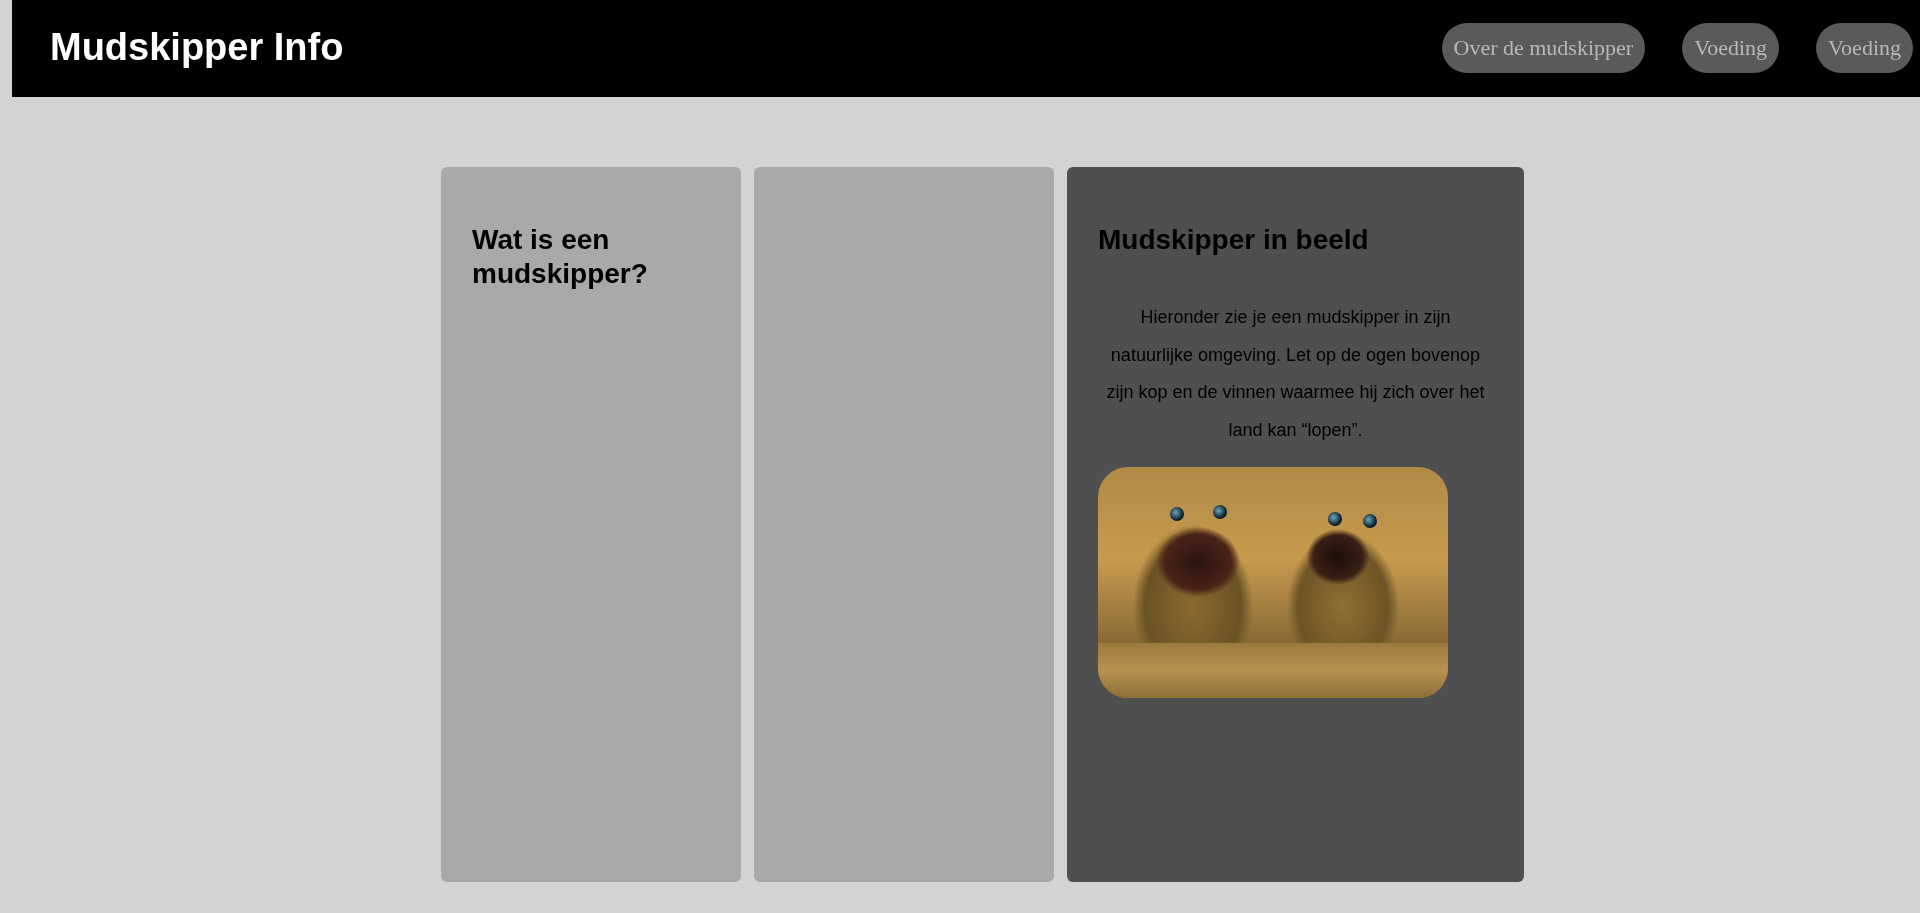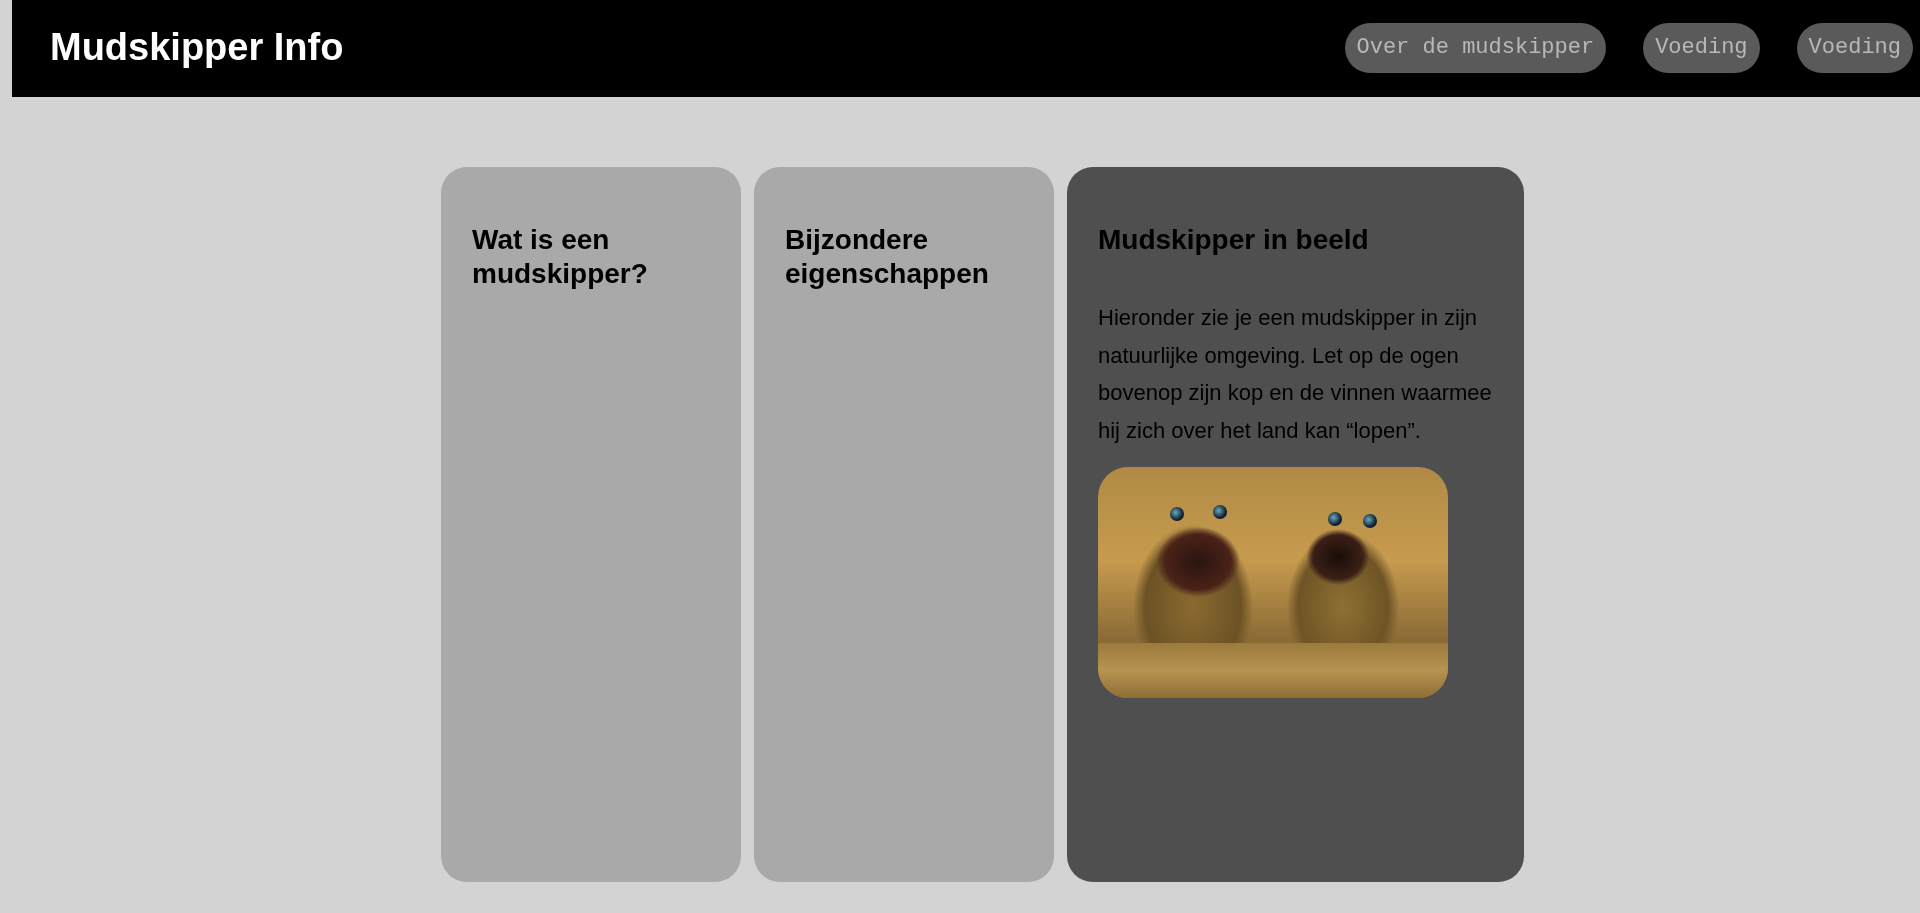--- a/index.html
+++ b/index.html
@@ -36,47 +36,48 @@
     .nav-btn {
       height: 50px;
       padding: 0 12px;
       border-radius: 25px;
       background: #5a5a5a;
       color: #b8b8b8;
       font-size: 22px;
       line-height: 50px;
       white-space: nowrap;
       cursor: pointer;
-      font-family: Liberation Mono, monospace;
+      font-family: Liberation Serif, serif;
     }
     .cards {
       position: absolute;
       top: 167px;
       left: 441px;
       display: flex;
       gap: 13px;
     }
     .card {
       height: 715px;
-      border-radius: 26px;
+      border-radius: 6px;
       padding: 56px 31px 0 31px;
     }
     .card.light { background: #a9a9a9; width: 300px; }
     .card.dark { background: #4f4f4f; width: 457px; }
     .card h2 {
       font-size: 28px;
       font-weight: bold;
       color: #000000;
       line-height: 34px;
       margin-bottom: 46px;
     }
     .card p {
-      font-size: 22px;
+      font-size: 18px;
       color: #000000;
       line-height: 37.5px;
+      text-align: center;
     }
     .card.dark h2 { margin-bottom: 42px; }
     .photo {
       margin-top: 18px;
       width: 350px;
       height: 231px;
       border-radius: 30px;
       overflow: hidden;
       position: relative;
       background:
@@ -111,21 +112,20 @@
     <a class="nav-btn">Voeding</a>
   </nav>
 </header>
 
 <main class="cards">
   <section class="card light">
     <h2>Wat is een mudskipper?</h2>
   </section>
 
   <section class="card light">
-    <h2>Bijzondere eigenschappen</h2>
   </section>
 
   <section class="card dark">
     <h2>Mudskipper in beeld</h2>
     <p>Hieronder zie je een mudskipper in zijn natuurlijke omgeving. Let op de ogen bovenop zijn kop en de vinnen waarmee hij zich over het land kan “lopen”.</p>
     <div class="photo" role="img" aria-label="Twee mudskippers met open bek in de modder">
       <div class="mud"></div>
       <span class="eye" style="left:72px;top:40px;"></span>
       <span class="eye" style="left:115px;top:38px;"></span>
       <span class="eye" style="left:230px;top:45px;"></span>

